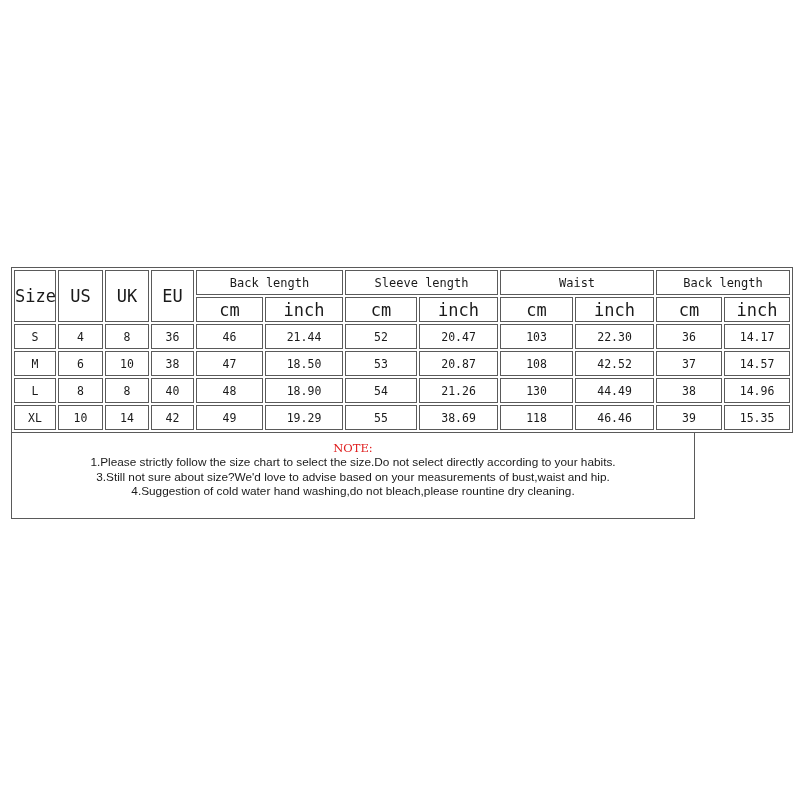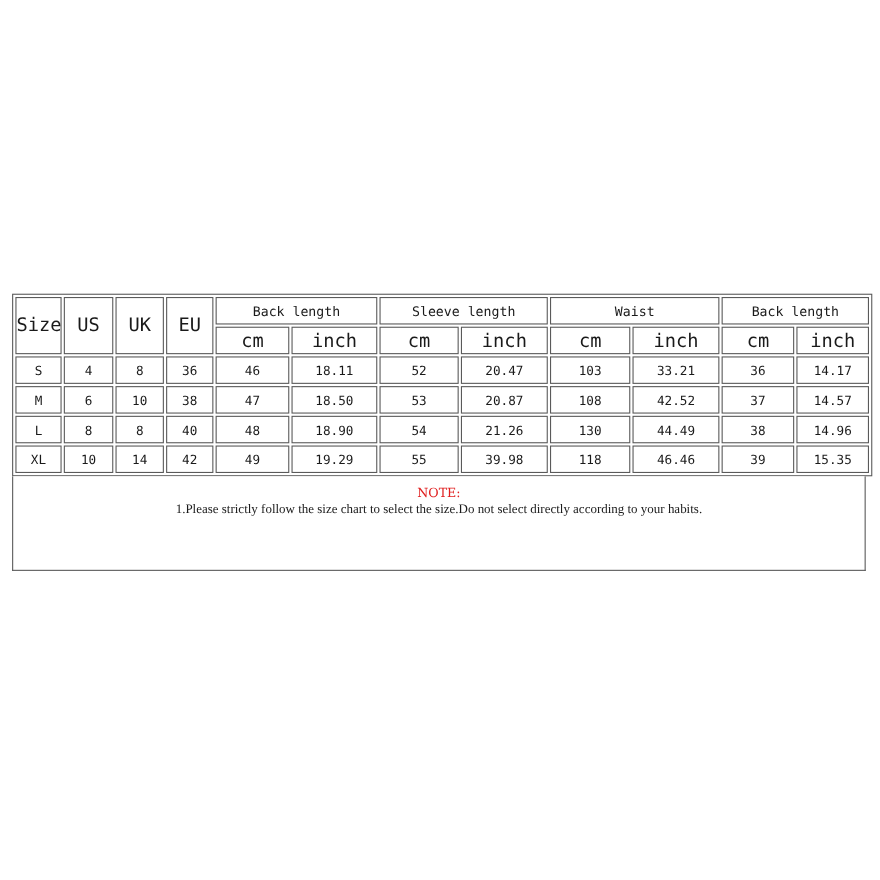--- a/index.html
+++ b/index.html
@@ -51,38 +51,38 @@
       font-size: 17px;
     }
     table.size-chart td.size-cell {
       font-weight: normal;
     }
     .note-box {
       margin-top: 0px;
       border: 1px solid #5a5a5a;
       border-top: none;
       height: 86px;
-      width: 776px;
+      width: 684px;
       text-align: center;
       padding-top: 8px;
       box-sizing: border-box;
       background: #ffffff;
     }
     .note-title {
       color: #e02020;
       font-size: 11.5px;
       line-height: 14px;
       font-family: "DejaVu Serif", "Liberation Serif", serif;
     }
     .note-line {
       font-size: 11.8px;
       line-height: 14.5px;
       color: #1a1a1a;
       white-space: nowrap;
-      font-family: Liberation Serif, serif;
+      font-family: Liberation Sans, sans-serif;
     }
   </style>
 </head>
 <body>
 
 <div class="chart-wrap">
   <table class="size-chart">
     <colgroup>
       <col style="width:42px">
       <col style="width:45px">
@@ -118,25 +118,25 @@
         <td class="unit-head">cm</td>
         <td class="unit-head">inch</td>
       </tr>
 
       <tr>
         <td class="size-cell">S</td>
         <td>4</td>
         <td>8</td>
         <td>36</td>
         <td>46</td>
-        <td>18.11</td>
+        <td>21.44</td>
         <td>52</td>
         <td>20.47</td>
         <td>103</td>
-        <td>33.21</td>
+        <td>22.30</td>
         <td>36</td>
         <td>14.17</td>
       </tr>
 
       <tr>
         <td class="size-cell">M</td>
         <td>6</td>
         <td>10</td>
         <td>38</td>
         <td>47</td>
@@ -165,26 +165,28 @@
       </tr>
 
       <tr>
         <td class="size-cell">XL</td>
         <td>10</td>
         <td>14</td>
         <td>42</td>
         <td>49</td>
         <td>19.29</td>
         <td>55</td>
-        <td>39.98</td>
+        <td>38.69</td>
         <td>118</td>
         <td>46.46</td>
         <td>39</td>
         <td>15.35</td>
       </tr>
     </tbody>
   </table>
 
   <div class="note-box">
     <div class="note-title">NOTE:</div>
     <div class="note-line">1.Please strictly follow the size chart to select the size.Do not select directly according to your habits.</div>
+    <div class="note-line">3.Still not sure about size?We'd love to advise based on your measurements of bust,waist and hip.</div>
+    <div class="note-line">4.Suggestion of cold water hand washing,do not bleach,please rountine dry cleaning.</div>
   </div>
 </div>
 
 </body></html>

